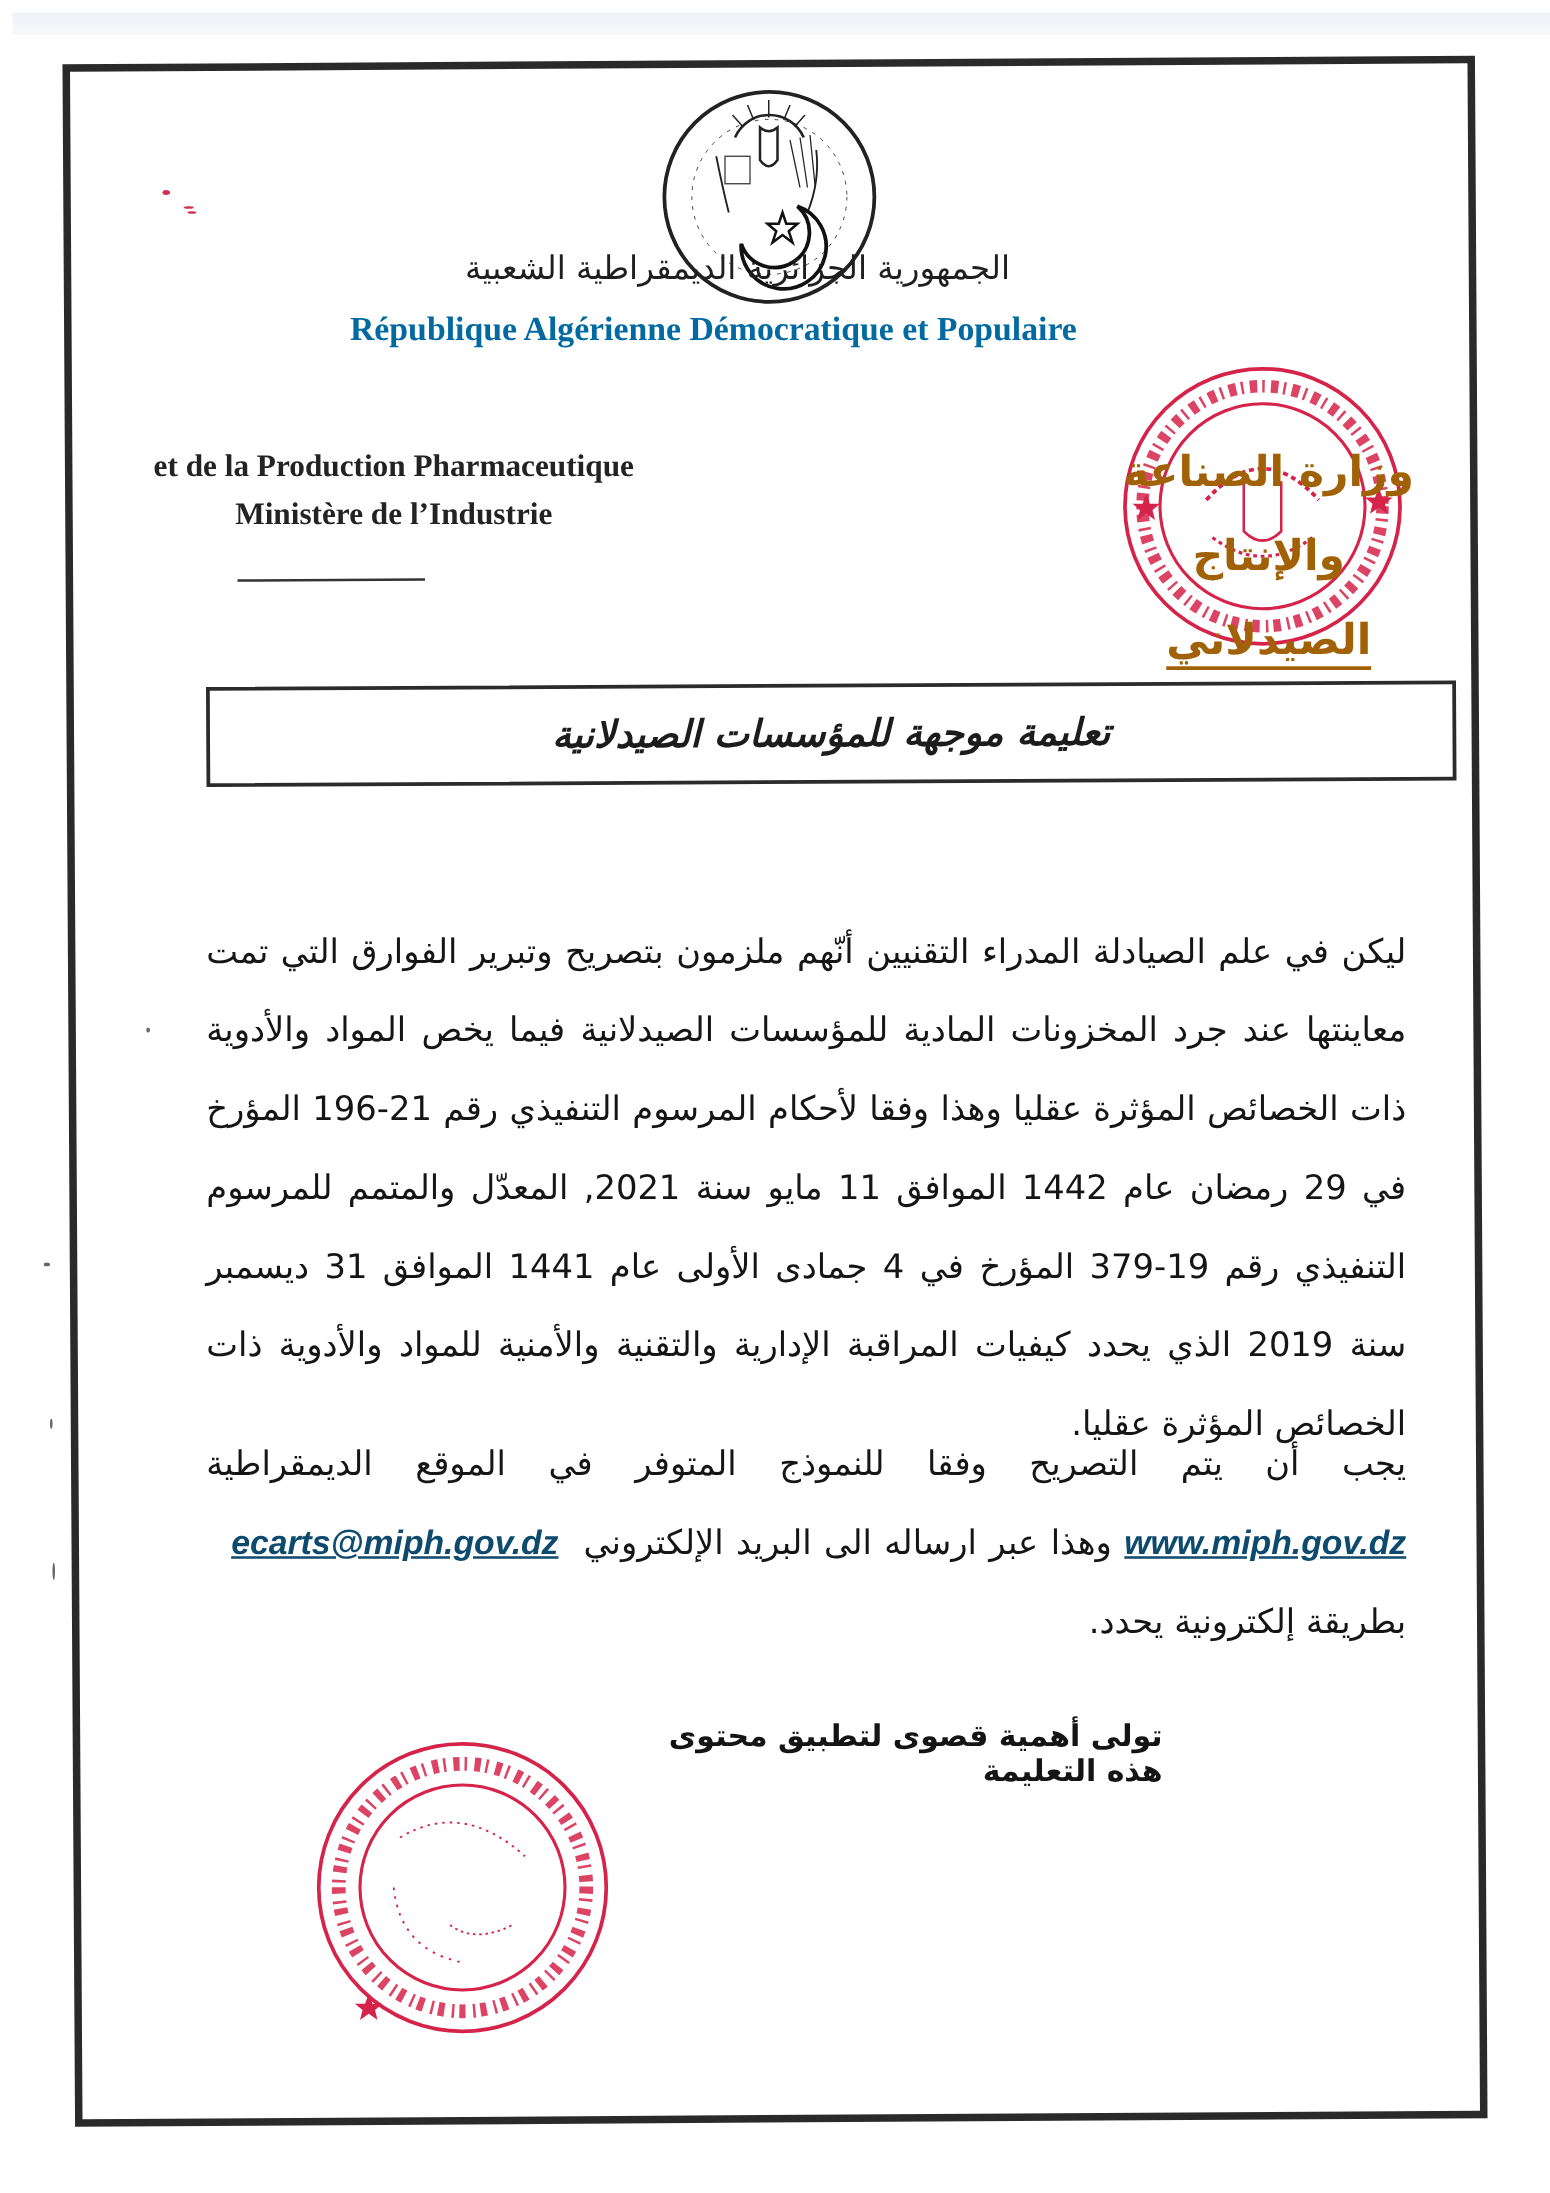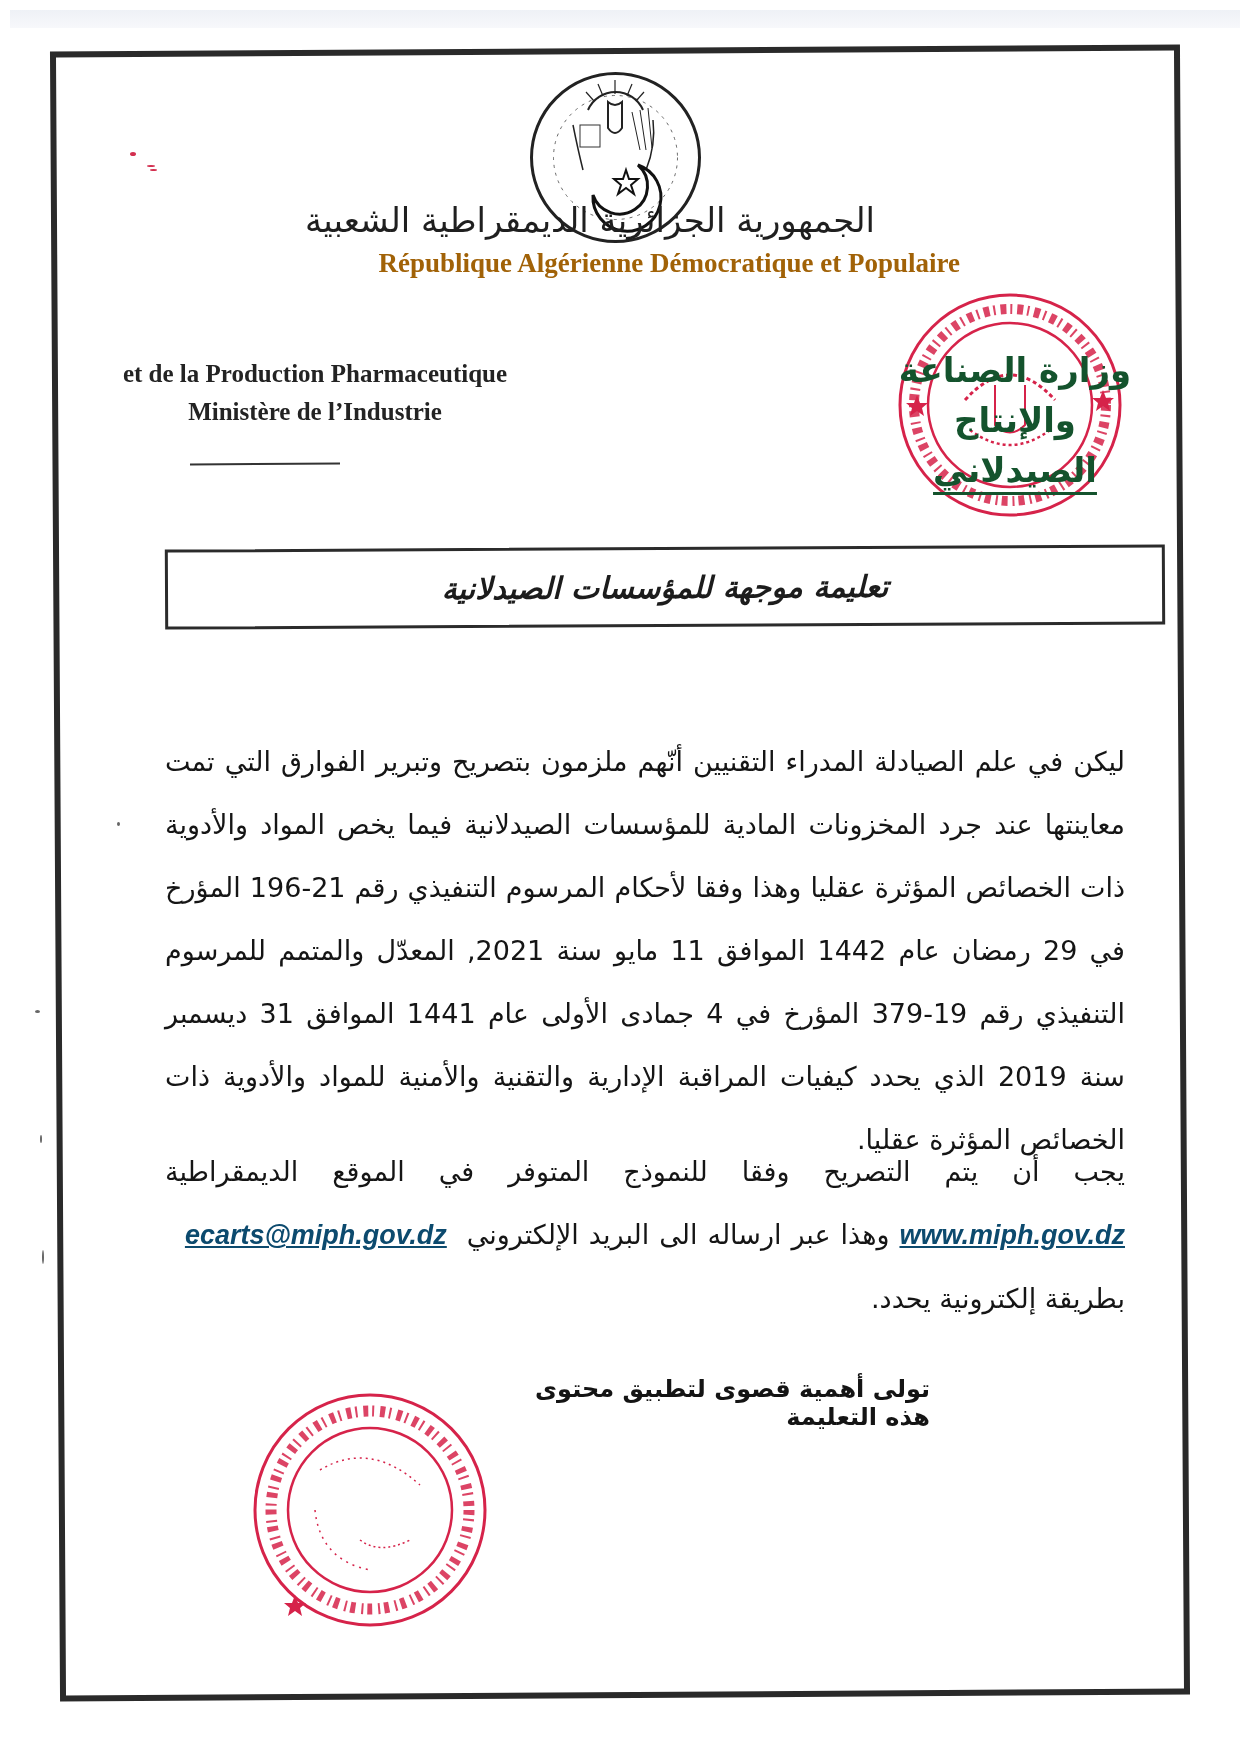--- a/index.html
+++ b/index.html
@@ -1,24 +1,24 @@
 <!DOCTYPE html>
 <html><head>
   <meta charset="utf-8">
   <style>
     html, body { margin: 0; padding: 0; background: #ffffff; }
     body { width: 1240px; height: 1754px; position: relative; overflow: hidden; font-family: "DejaVu Sans", sans-serif; color: #1b1b1b; }
     .scan-top { position: absolute; left: 10px; top: 10px; width: 1230px; height: 18px; background: linear-gradient(#eef1f6, #f7f8fb); }
     .page-frame { position: absolute; left: 55px; top: 48px; width: 1130px; height: 1650px; border: 6px solid #2a2a2a; box-sizing: border-box; transform: rotate(-0.35deg); transform-origin: center; }
     .emblem { position: absolute; left: 528px; top: 70px; width: 175px; height: 175px; }
-    .header-ar { position: absolute; left: 300px; top: 200px; width: 580px; text-align: center; direction: rtl; font-family: "DejaVu Sans", sans-serif; font-size: 34px; color: #1f1f1f; letter-spacing: 1px; }
-    .header-fr { position: absolute; left: 280px; top: 248px; width: 680px; text-align: right; font-family: "Liberation Serif", serif; font-weight: bold; font-size: 27px; color: #a16207; }
+    .header-ar { position: absolute; left: 300px; top: 200px; width: 580px; text-align: center; direction: rtl; font-family: "DejaVu Sans", sans-serif; font-size: 26px; color: #1f1f1f; letter-spacing: 1px; }
+    .header-fr { position: absolute; left: 280px; top: 248px; width: 680px; text-align: left; font-family: "Liberation Serif", serif; font-weight: bold; font-size: 27px; color: #0369a1; }
     .ministry-fr { position: absolute; left: 90px; top: 355px; width: 450px; text-align: center; font-family: "Liberation Serif", serif; font-weight: bold; font-size: 25px; line-height: 38px; color: #232323; }
     .ministry-underline { position: absolute; left: 190px; top: 463px; width: 150px; height: 2px; background: #333; transform: rotate(-0.3deg); }
-    .ministry-ar { position: absolute; left: 855px; top: 345px; width: 320px; text-align: center; direction: rtl; font-family: "DejaVu Sans", sans-serif; font-weight: bold; font-size: 34px; line-height: 50px; color: #14532d; z-index: 2; }
+    .ministry-ar { position: absolute; left: 855px; top: 345px; width: 320px; text-align: center; direction: rtl; font-family: "DejaVu Sans", sans-serif; font-weight: bold; font-size: 34px; line-height: 67px; color: #a16207; z-index: 2; }
     .ministry-ar .line2 { text-decoration: underline; text-underline-offset: 10px; }
     .stamp { position: absolute; }
     .stamp-top { left: 895px; top: 290px; width: 230px; height: 230px; }
     .stamp-bottom { left: 250px; top: 1390px; width: 240px; height: 240px; }
     .title-box { position: absolute; left: 165px; top: 547px; width: 1000px; height: 80px; border: 3px solid #2b2b2b; box-sizing: border-box; transform: rotate(-0.3deg); display: flex; align-items: center; justify-content: center; }
     .title-box span { direction: rtl; font-family: "DejaVu Sans", sans-serif; font-weight: bold; font-style: italic; font-size: 30px; color: #1c1c1c; }
     .body-para { position: absolute; left: 165px; width: 960px; direction: rtl; text-align: justify; text-align-last: right; font-family: "DejaVu Sans", sans-serif; font-size: 27px; color: #151515; }
     .para1 { top: 730px; line-height: 63px; }
     .para2 { top: 1140px; line-height: 63px; }
     .para2 a { color: #0c4a6e; font-family: "Liberation Sans", sans-serif; font-weight: bold; font-style: italic; text-decoration: underline; direction: ltr; unicode-bidi: embed; }

